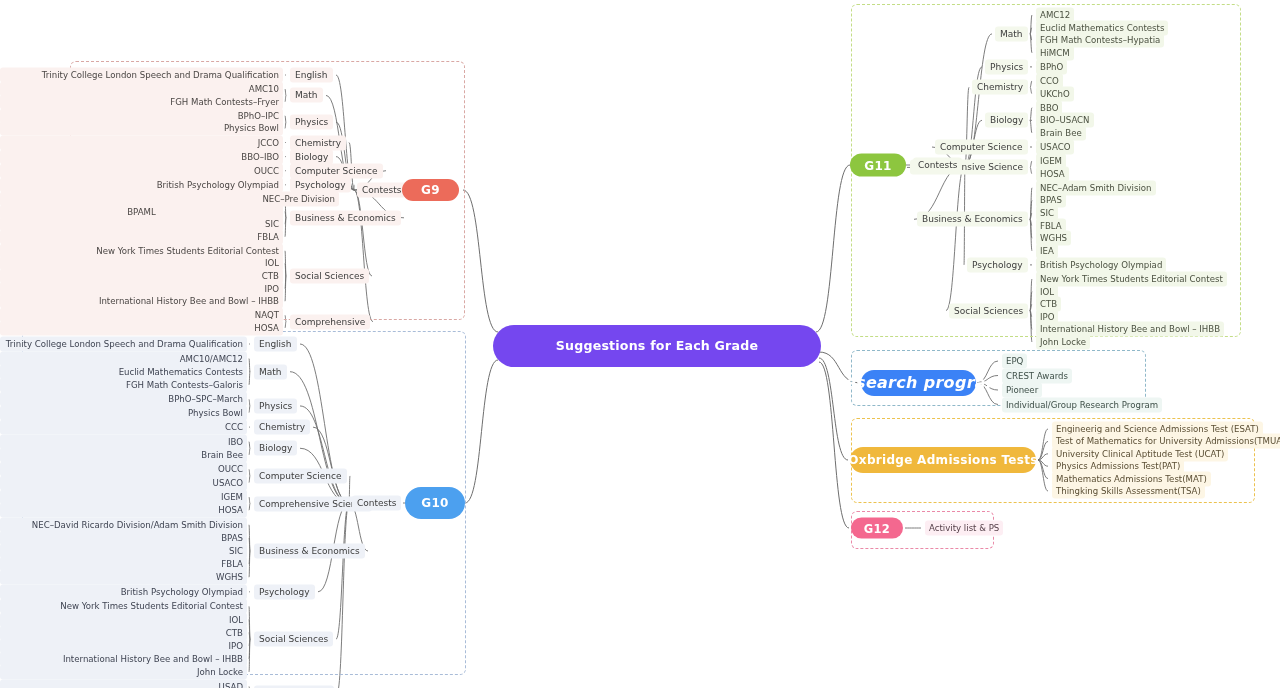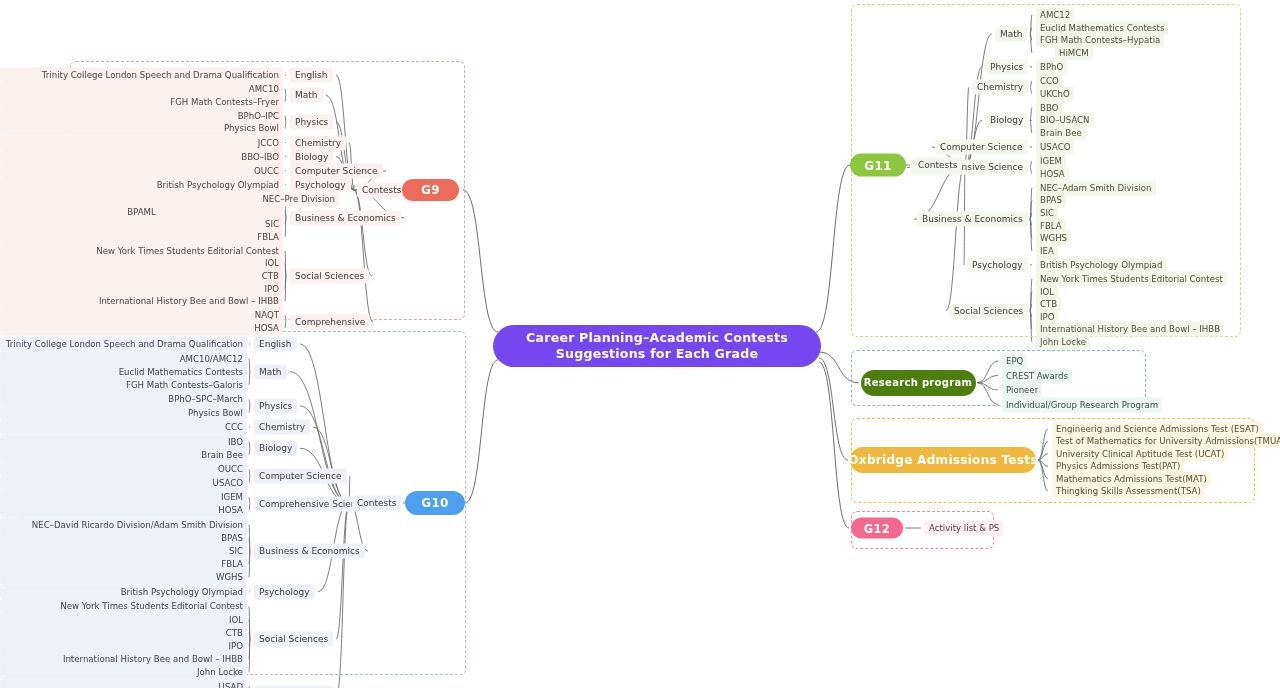--- a/index.html
+++ b/index.html
@@ -52,24 +52,24 @@
   .hub.red{background:#fbf1ef;}
   .hub.blue{background:#eef1f7;}
   .hub.green{background:#f4f8ec;}
 
   .badge{
     border-radius:999px;color:#ffffff;font-weight:bold;
     display:flex;align-items:center;justify-content:center;
     transform:translateY(-50%);letter-spacing:.3px;
   }
   .badge.g9{background:#ec6b5a;width:57px;height:22px;font-size:12px;}
-  .badge.g10{background:#4ca0ef;width:60px;height:24px;font-size:12px;}
+  .badge.g10{background:#4ca0ef;width:60px;height:32px;font-size:12px;}
   .badge.g11{background:#8dc63f;width:56px;height:23px;font-size:12px;}
   .badge.g12{background:#f4688f;width:52px;height:21px;font-size:11.5px;}
-  .badge.research{background:#4d7c0f;width:115px;height:26px;font-size:10px;}
+  .badge.research{background:#3b82f6;width:115px;height:26px;font-size:16px;font-style:italic;}
   .badge.oxbridge{background:#f0b83c;width:186px;height:26px;font-size:12px;}
 
   .center{
     position:absolute;left:493px;top:325px;width:328px;height:42px;
     background:#7547ef;border-radius:999px;color:#fff;
     display:flex;align-items:center;justify-content:center;
     text-align:center;font-size:12.6px;font-weight:bold;line-height:16px;
     letter-spacing:.2px;
   }
 </style>
@@ -206,21 +206,20 @@
 
   <div class="frame g9"></div>
   <div class="frame g10"></div>
   <div class="frame g11"></div>
   <div class="frame research"></div>
   <div class="frame oxbridge"></div>
   <div class="frame g12"></div>
 
   <div class="center">
     <div>
-      <div>Career Planning–Academic Contests</div>
       <div>Suggestions for Each Grade</div>
     </div>
   </div>
 
   <div id="nodes">
       <div class="node leaf red r" style="top: 75px; left: 0px; right: 997px; text-align: right;">Trinity College London Speech and Drama Qualification</div>
       <div class="node cat red" style="top: 75px; left: 290px;">English</div>
       <div class="node leaf red r" style="top: 89.1px; left: 0px; right: 997px; text-align: right;">AMC10</div>
       <div class="node leaf red r" style="top: 101.7px; left: 0px; right: 997px; text-align: right;">FGH Math Contests–Fryer</div>
       <div class="node cat red" style="top: 95.4px; left: 290px;">Math</div>
@@ -286,21 +285,21 @@
       <div class="node leaf blue r" style="top: 658.8px; left: 0px; right: 1033px; text-align: right;">International History Bee and Bowl – IHBB</div>
       <div class="node leaf blue r" style="top: 671.9px; left: 0px; right: 1033px; text-align: right;">John Locke</div>
       <div class="node cat blue" style="top: 639.15px; left: 254px;">Social Sciences</div>
       <div class="node leaf blue r" style="top: 686.5px; left: 0px; right: 1033px; text-align: right;">USAD</div>
       <div class="node cat blue" style="top: 693.05px; left: 254px;">Comprehensive</div>
       <div class="node hub blue" style="top: 503px; left: 352px;">Contests</div>
       <div class="node badge g10" style="top: 503px; left: 405px;">G10</div>
       <div class="node leaf green" style="top: 15px; left: 1036px;">AMC12</div>
       <div class="node leaf green" style="top: 27.6px; left: 1036px;">Euclid Mathematics Contests</div>
       <div class="node leaf green" style="top: 40.2px; left: 1036px;">FGH Math Contests–Hypatia</div>
-      <div class="node leaf green" style="top: 52.8px; left: 1036px; margin-left: 19px;">HiMCM</div>
+      <div class="node leaf green" style="top: 52.8px; left: 1036px;">HiMCM</div>
       <div class="node cat green" style="top: 33.9px; left: 995px;">Math</div>
       <div class="node leaf green" style="top: 66.9px; left: 1036px;">BPhO</div>
       <div class="node cat green" style="top: 66.9px; left: 985px;">Physics</div>
       <div class="node leaf green" style="top: 81px; left: 1036px;">CCO</div>
       <div class="node leaf green" style="top: 93.6px; left: 1036px;">UKChO</div>
       <div class="node cat green" style="top: 87.3px; left: 972px;">Chemistry</div>
       <div class="node leaf green" style="top: 107.7px; left: 1036px;">BBO</div>
       <div class="node leaf green" style="top: 120.3px; left: 1036px;">BIO–USACN</div>
       <div class="node leaf green" style="top: 132.9px; left: 1036px;">Brain Bee</div>
       <div class="node cat green" style="top: 120.3px; left: 985px;">Biology</div>

